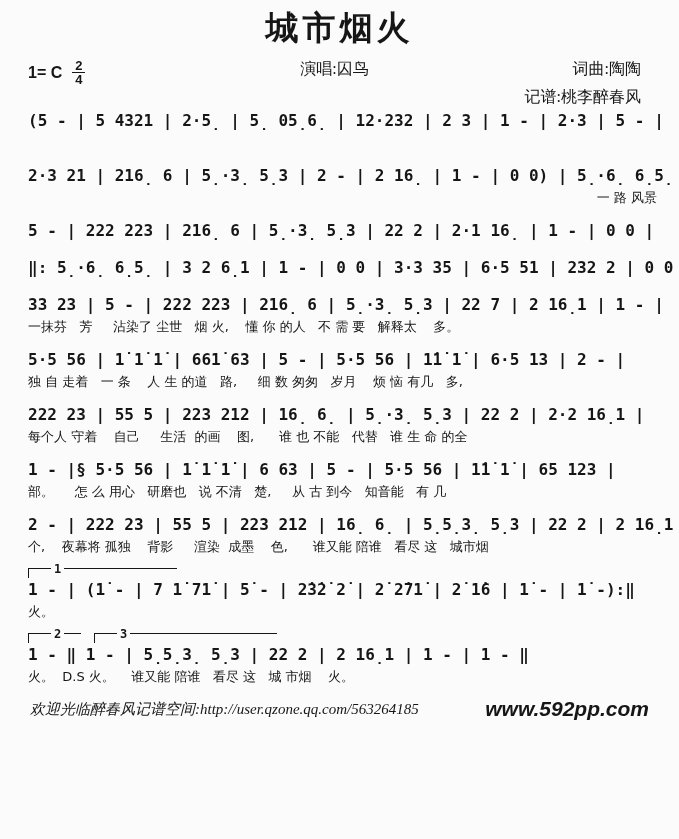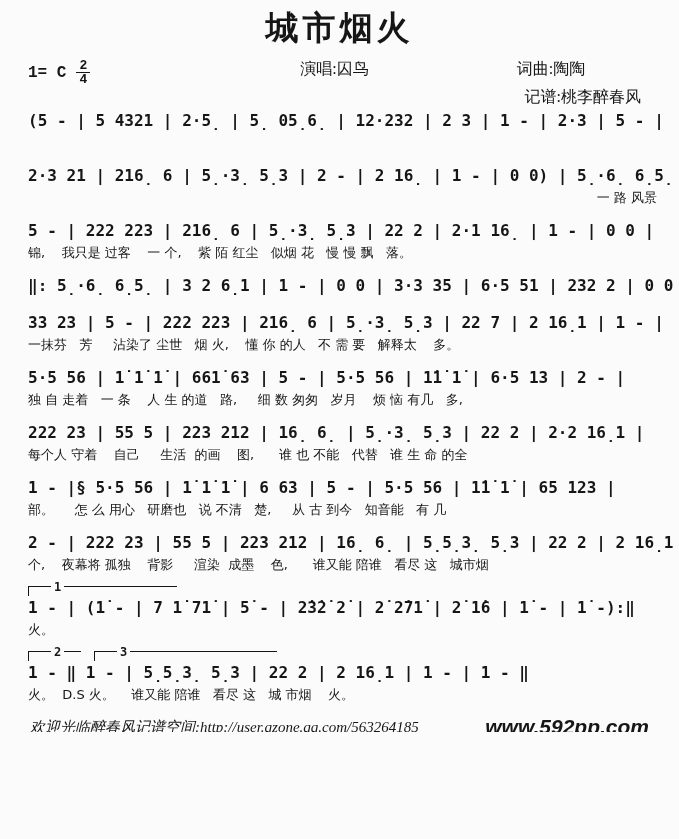--- a/index.html
+++ b/index.html
@@ -17,26 +17,26 @@
     font-size:33px;font-weight:900;
     letter-spacing:4px;
     margin:6px 0 8px 0;
   }
 
   .meta-row{
     display:flex;align-items:flex-start;
     padding:0 38px 0 28px;
     font-size:16px;line-height:20px;
   }
-  .key-sig{width:180px;font-family:Liberation Mono, monospace;font-weight:700;display:flex;gap:10px;align-items:center;}
+  .key-sig{width:180px;font-family:Liberation Sans, sans-serif;font-weight:700;display:flex;gap:10px;align-items:center;}
   .frac{display:inline-block;font-size:13px;line-height:1;font-weight:700;vertical-align:middle;}
   .frac i{display:block;font-style:normal;text-align:center;padding:0 3px;}
   .frac .den{border-top:1.5px solid #161616;}
   .performer{flex:1;text-align:center;font-family:"Liberation Serif",serif;}
-  .composer{width:180px;text-align:center;font-family:"Liberation Serif",serif;}
+  .composer{width:180px;text-align:right;font-family:"Liberation Serif",serif;}
   .meta-row2{
     text-align:right;padding-right:38px;
     font-size:16px;line-height:22px;
     font-family:"Liberation Serif",serif;
   }
 
   .systems{padding:0 22px 0 28px;margin-top:0;}
   .system{position:relative;margin-bottom:12px;}
   .notes{
     font-family:"DejaVu Sans Mono",monospace;
@@ -91,21 +91,20 @@
   </div>
 
   <div class="system">
     <div class="notes">2·3 21 | 216̣ 6 | 5̣·3̣ 5̣3 | 2 - | 2 16̣ | 1 - | 0 0) | 5̣·6̣ 6̣5̣ |</div>
     <div class="lyrics" style="text-align: right; white-space: normal;">一 路 风景</div>
   </div>
 
 
   <div class="system">
     <div class="notes">5 - | 222 223 | 216̣ 6 | 5̣·3̣ 5̣3 | 22 2 | 2·1 16̣ | 1 - | 0 0 |</div>
-    <div class="lyrics">锦,    我只是 过客    一 个,    紫 陌 红尘   似烟 花   慢 慢 飘   落。</div>
   </div>
 
   <div class="system">
     <div class="notes">‖: 5̣·6̣ 6̣5̣ | 3 2 6̣1 | 1 - | 0 0 | 3·3 35 | 6·5 51 | 232 2 | 0 0 |</div>
   </div>
 
   <div class="system">
     <div class="notes">33 23 | 5 - | 222 223 | 216̣ 6 | 5̣·3̣ 5̣3 | 22 7 | 2 16̣1 | 1 - |</div>
     <div class="lyrics">一抹芬   芳     沾染了 尘世   烟 火,    懂 你 的人   不 需 要   解释太    多。</div>
   </div>

